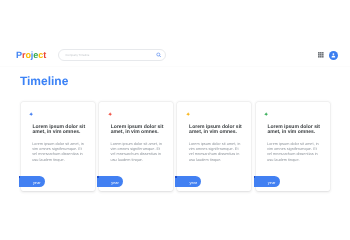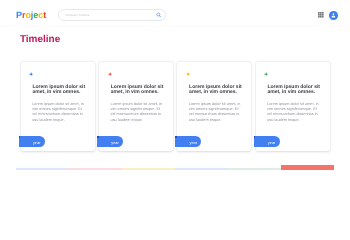--- a/index.html
+++ b/index.html
@@ -1,34 +1,34 @@
 <!DOCTYPE html>
 <html><head>
 <meta charset="utf-8">
 <style>
   * { box-sizing: border-box; margin:0; padding:0; }
   html,body { width:350px; height:197px; }
   body { font-family: "Liberation Sans", sans-serif; background:#ffffff; overflow:hidden;
          -webkit-font-smoothing: antialiased; text-rendering: geometricPrecision; }
-  .app { position:relative; width:350px; height:197px; background:#fff; will-change:transform; transform:translateZ(0); }
+  .app { position:relative; width:350px; height:197px; background:#fff; will-change:transform; transform:translateZ(0);margin-top:40px; }
 
   .header { position:absolute; left:0; top:0; width:350px; height:26px; background:#fff;
             box-shadow: 0 0.6px 1.6px rgba(60,64,67,0.045); }
   .logo { position:absolute; left:16px; top:10px; font-size:9.1px; font-weight:bold; letter-spacing:-0.12px; white-space:nowrap; }
   .logo span { display:inline; }
 
   .search { position:absolute; left:58px; top:9px; width:108px; height:11.5px;
             border:0.7px solid #e7e9ec; border-radius:6px; background:#fff; }
   .search .ph { position:absolute; left:6.5px; top:50%; transform:translateY(-50%); font-size:2.9px; color:#c2c6ca; white-space:nowrap; }
   .search .sicon { position:absolute; right:3.7px; top:50%; transform:translateY(-50%); }
 
   .hdr-right { position:absolute; left:318px; top:10.6px; display:flex; align-items:center; gap:5px; }
   .avatar { width:9px; height:9px; border-radius:50%; background:#3b7ef0; display:flex; align-items:center; justify-content:center; }
 
-  .page-title { position:absolute; left:19.9px; top:34px; font-size:10px; font-weight:bold; color:#be185d; letter-spacing:0px; white-space:nowrap; }
+  .page-title { position:absolute; left:19.9px; top:34px; font-size:12px; font-weight:bold; color:#3b82f6; letter-spacing:0px; white-space:nowrap; }
 
   .card { position:absolute; top:61.5px; width:74.1px; height:89.5px; background:#fff; border-radius:2px;
           box-shadow:0 0.8px 2.6px rgba(60,64,67,0.16), 0 0 0 0.5px rgba(60,64,67,0.05); }
   .dia { position:absolute; left:8.5px; top:10.05px; width:4.3px; height:4.3px; }
   .card h3 { position:absolute; left:11.8px; top:23.2px; width:56px; font-size:5.05px; line-height:5.5px;
              color:#3c4043; font-weight:bold; letter-spacing:-0.02px; }
   .card p { position:absolute; left:11.5px; top:40.3px; width:54px; font-size:3.82px; line-height:5.35px;
             color:#8e949b; letter-spacing:0.02px; }
   .btn { position:absolute; left:-2px; top:74.6px; width:26.2px; height:10.9px; border-radius:0 5.45px 5.45px 0; background:#4280f2; }
   .btn-fold { position:absolute; left:-2px; top:74.6px; width:1.8px; height:2.4px; background:#1f4fcc; }

